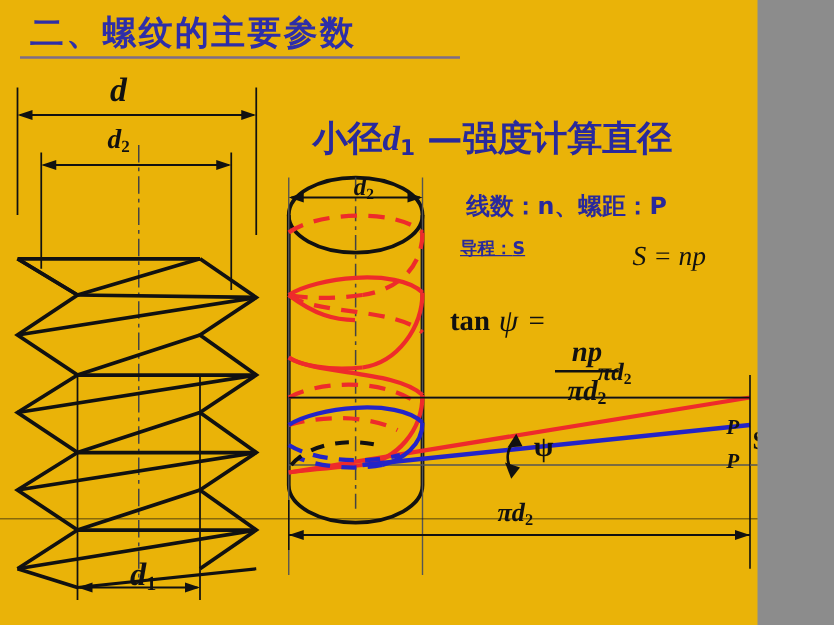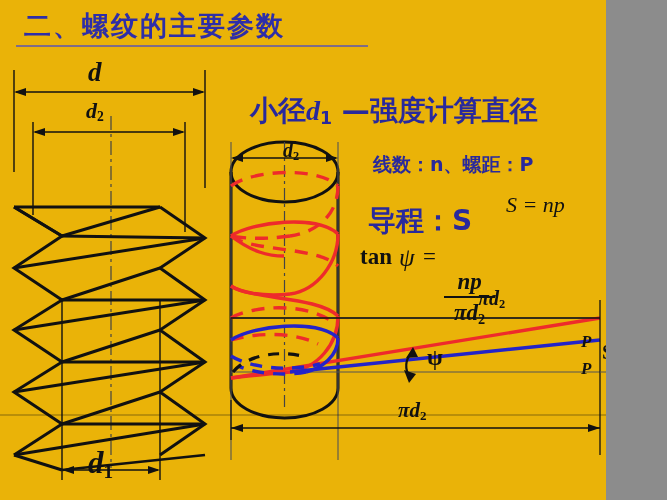--- a/index.html
+++ b/index.html
@@ -40,21 +40,21 @@
   
   .cjk {
     color: #29299c;
     font-family: "DejaVu Sans", sans-serif;
     font-weight: bold;
     white-space: nowrap;
   }
   #t-major { left: 216px; top: 56px; font-size: 23px; }
   #t-minor { left: 250px; top: 92px; font-size: 28px; }
   #t-lines { left: 352px; top: 152px; font-size: 19px; margin-left: 21px; }
-  #t-lead  { left: 368px; top: 202px; font-size: 28px; }
+  #t-lead  { left: 368px; top: 190px; font-size: 14px; text-decoration: underline; }
 
   
   .mit {
     font-family: "Liberation Serif", serif;
     font-style: italic;
     font-weight: bold;
   }
   .sub { font-size: .62em; vertical-align: -0.25em; font-style: normal; }
 
   
@@ -83,21 +83,21 @@
   
   .dimlabel {
     color: #111;
     font-family: "Liberation Serif", serif;
     font-style: italic;
     font-weight: bold;
     white-space: nowrap;
   }
   #lab-d   { left: 88px;  top: 57px;  font-size: 27px; }
   #lab-d2  { left: 86px;  top: 98px;  font-size: 22px; }
-  #lab-d1  { left: 88px;  top: 445px; font-size: 31px; }
+  #lab-d1  { left: 104px;  top: 445px; font-size: 26px; }
   #lab-cyl-d2 { left: 283px; top: 139px; font-size: 20px; }
   #lab-pid2-top { left: 478px; top: 287px; font-size: 20px; }
   #lab-pid2-bot { left: 398px; top: 398px; font-size: 21px; }
   #lab-P-top { left: 581px; top: 332px; font-size: 17px; }
   #lab-P-bot { left: 581px; top: 359px; font-size: 17px; }
   #lab-S     { left: 602px; top: 340px; font-size: 21px; font-style: normal; }
   #lab-psi   { left: 427px; top: 345px; font-size: 23px; font-style: normal; }
 
   svg { position: absolute; left: 0; top: 0; overflow: visible; }
 </style>

